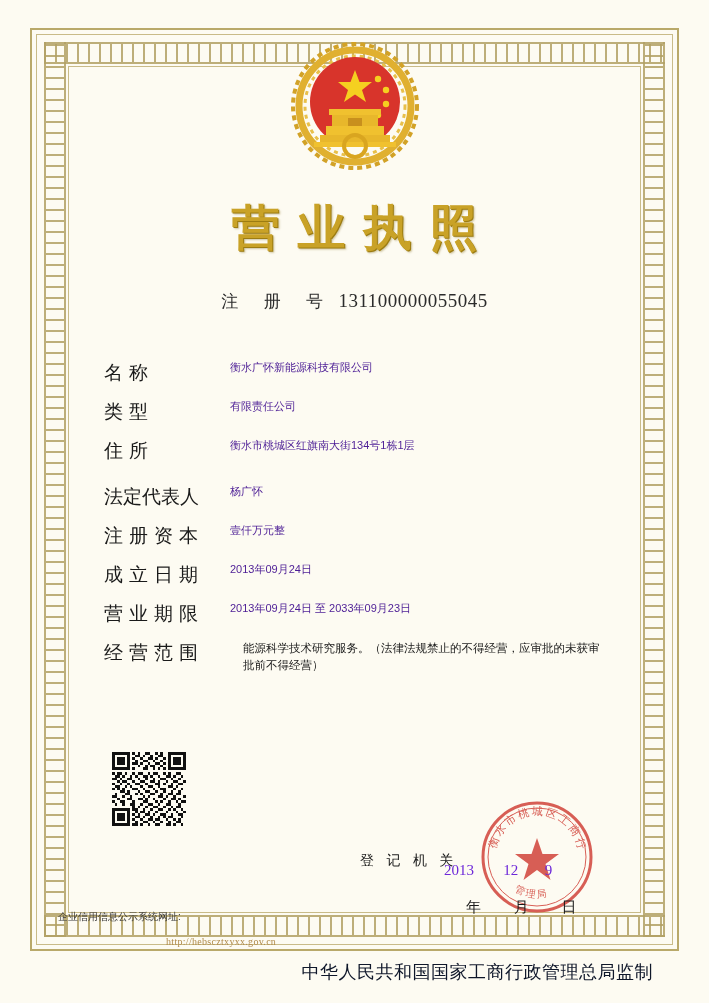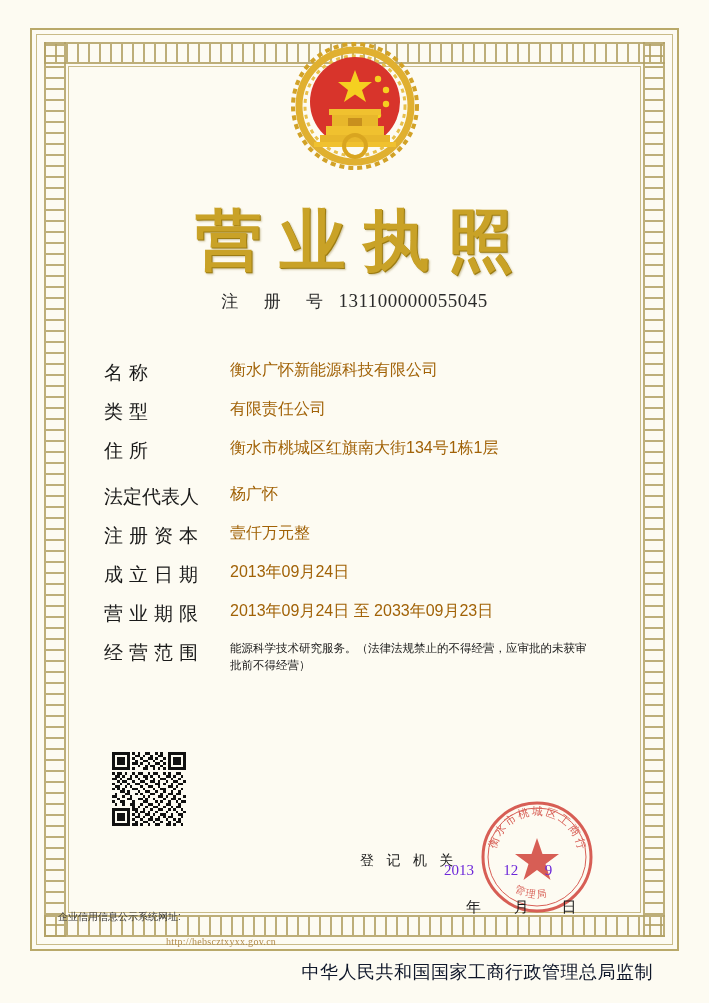--- a/index.html
+++ b/index.html
@@ -99,21 +99,21 @@
 
   
   .title {
     position: absolute;
     top: 196px;
     left: 0;
     width: 100%;
     text-align: center;
     font-family: "DejaVu Serif", serif;
     font-weight: bold;
-    font-size: 66px;
+    font-size: 48px;
     letter-spacing: 18px;
     text-indent: 18px;
     color: #c9a227;
     text-shadow: 1px 1px 0 #9c7c12, 2px 2px 2px rgba(120,95,10,.35);
   }
 
   .reg-line {
     position: absolute;
     top: 290px;
     left: 0;
@@ -151,32 +151,33 @@
     flex: 0 0 120px;
     font-family: "DejaVu Serif", serif;
     font-size: 19px;
     color: #1a1a1a;
     display: flex;
     justify-content: space-between;
   }
   .field-label.sp2 { letter-spacing: 0; }
   .field-value {
     font-family: "Liberation Sans", sans-serif;
-    font-size: 16px;
-    color: #a16207;
+    font-size: 11px;
+    color: #4c1d95;
     padding-left: 6px;
   }
   .field-row.gap-after { margin-bottom: 20px; }
 
   .scope-value {
     font-size: 11.5px;
     line-height: 1.45;
     max-width: 360px;
     padding-left: 6px;
     color: #1a1a1a;
+    margin-left: 13px;
   }
 
   
   .qr {
     position: absolute;
     left: 112px;
     top: 752px;
     width: 74px;
     height: 74px;
   }

